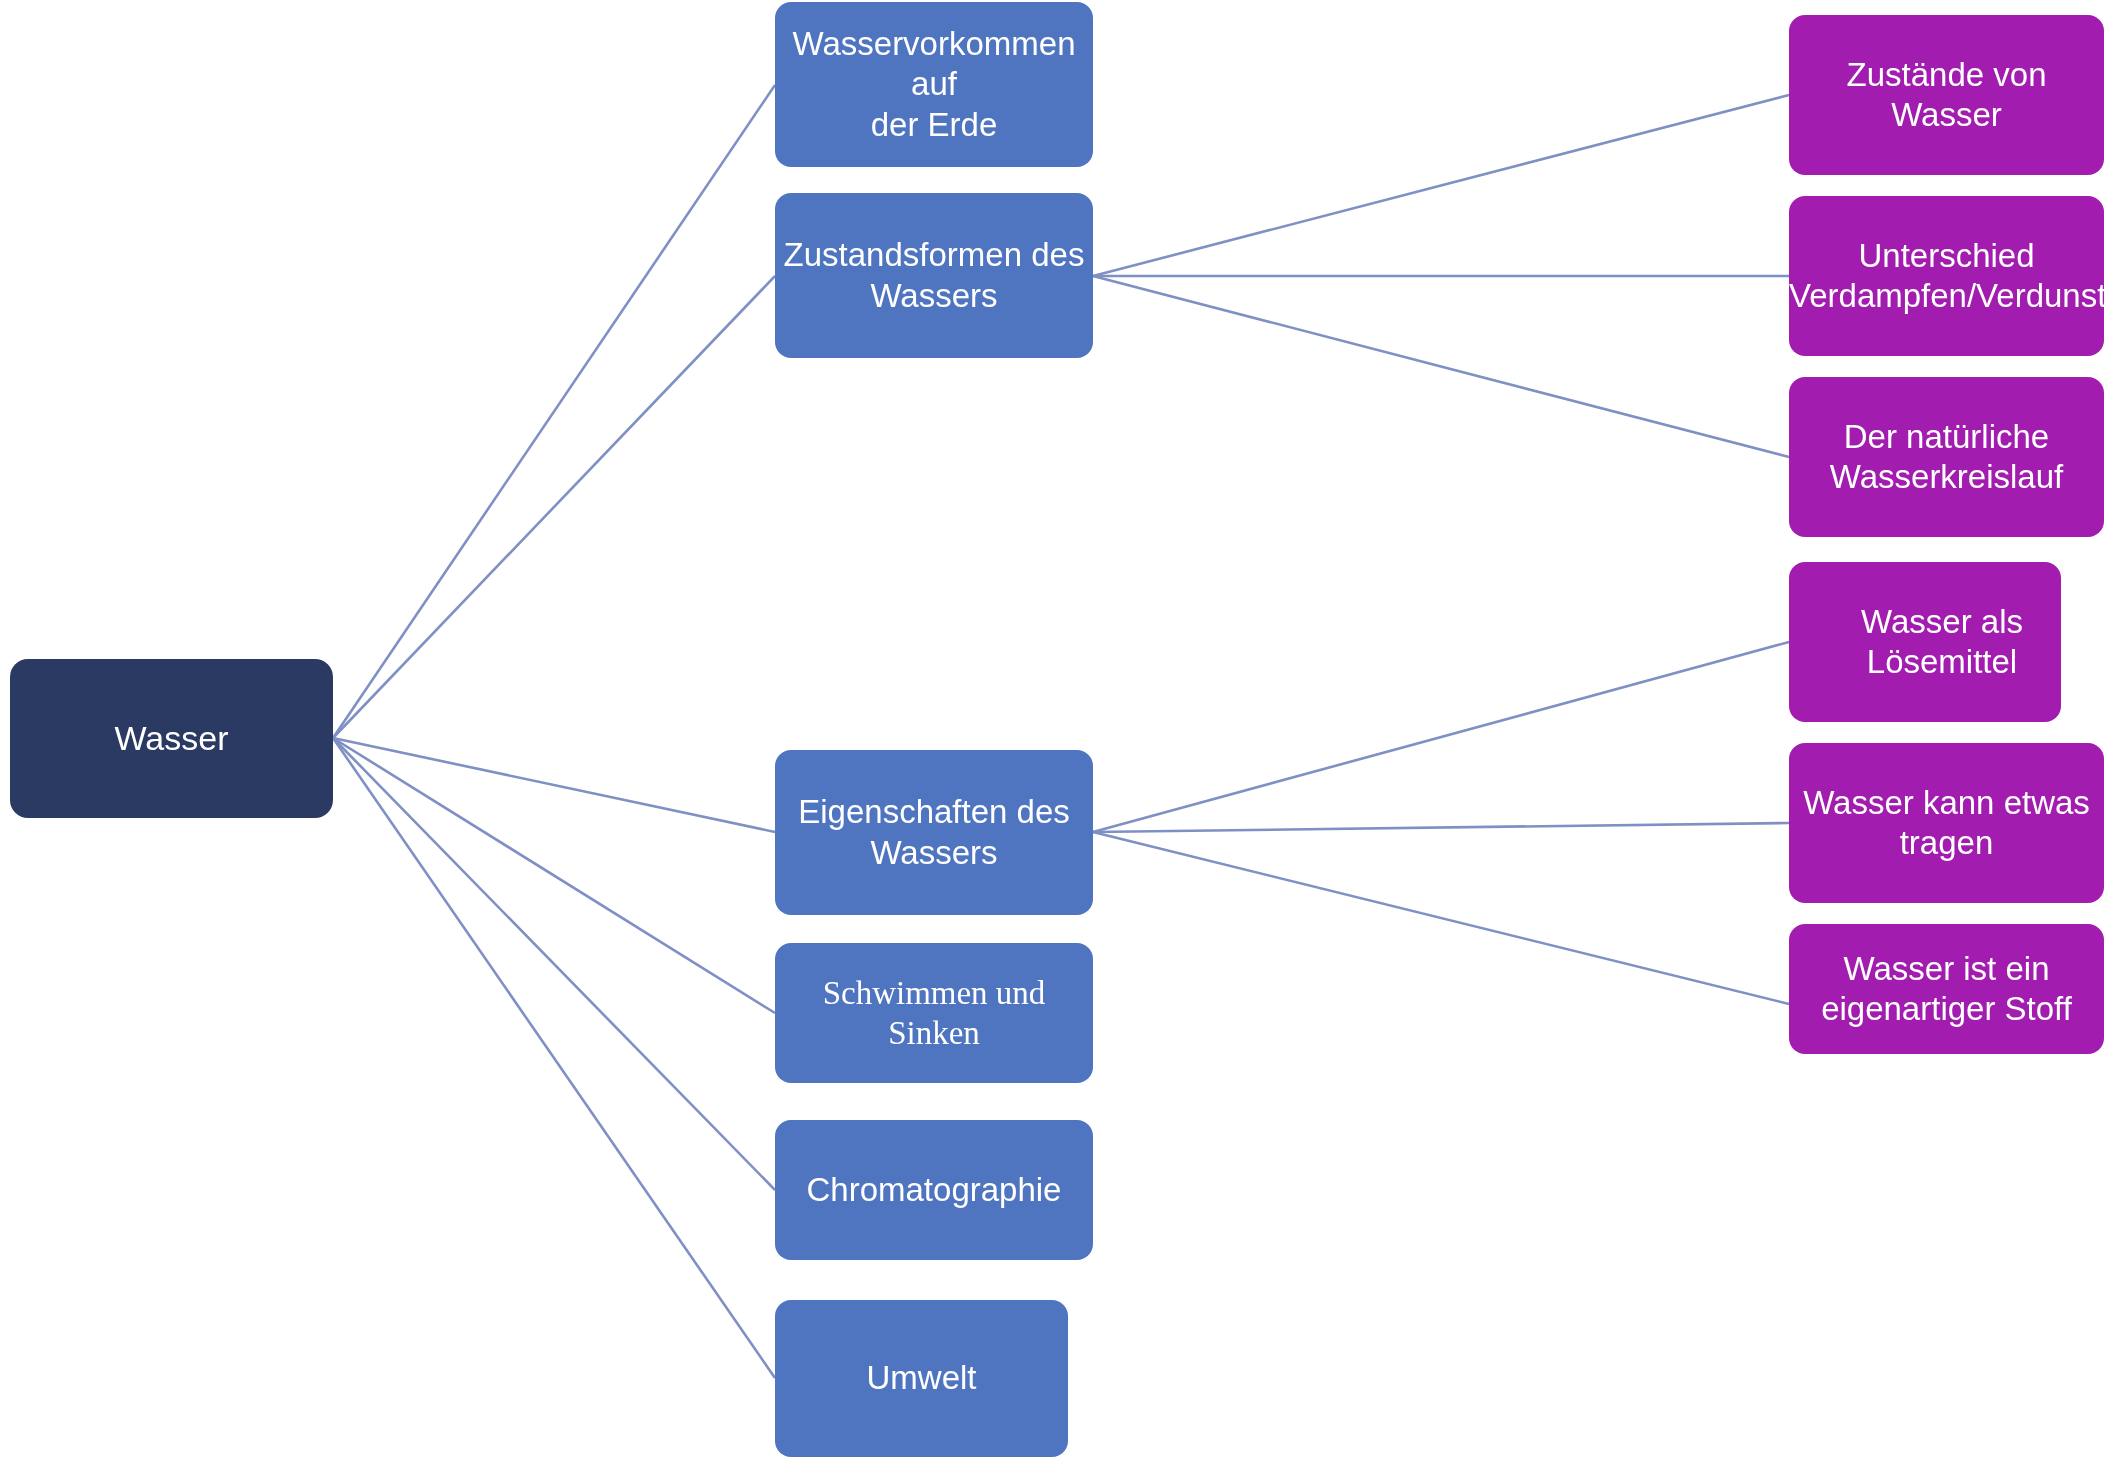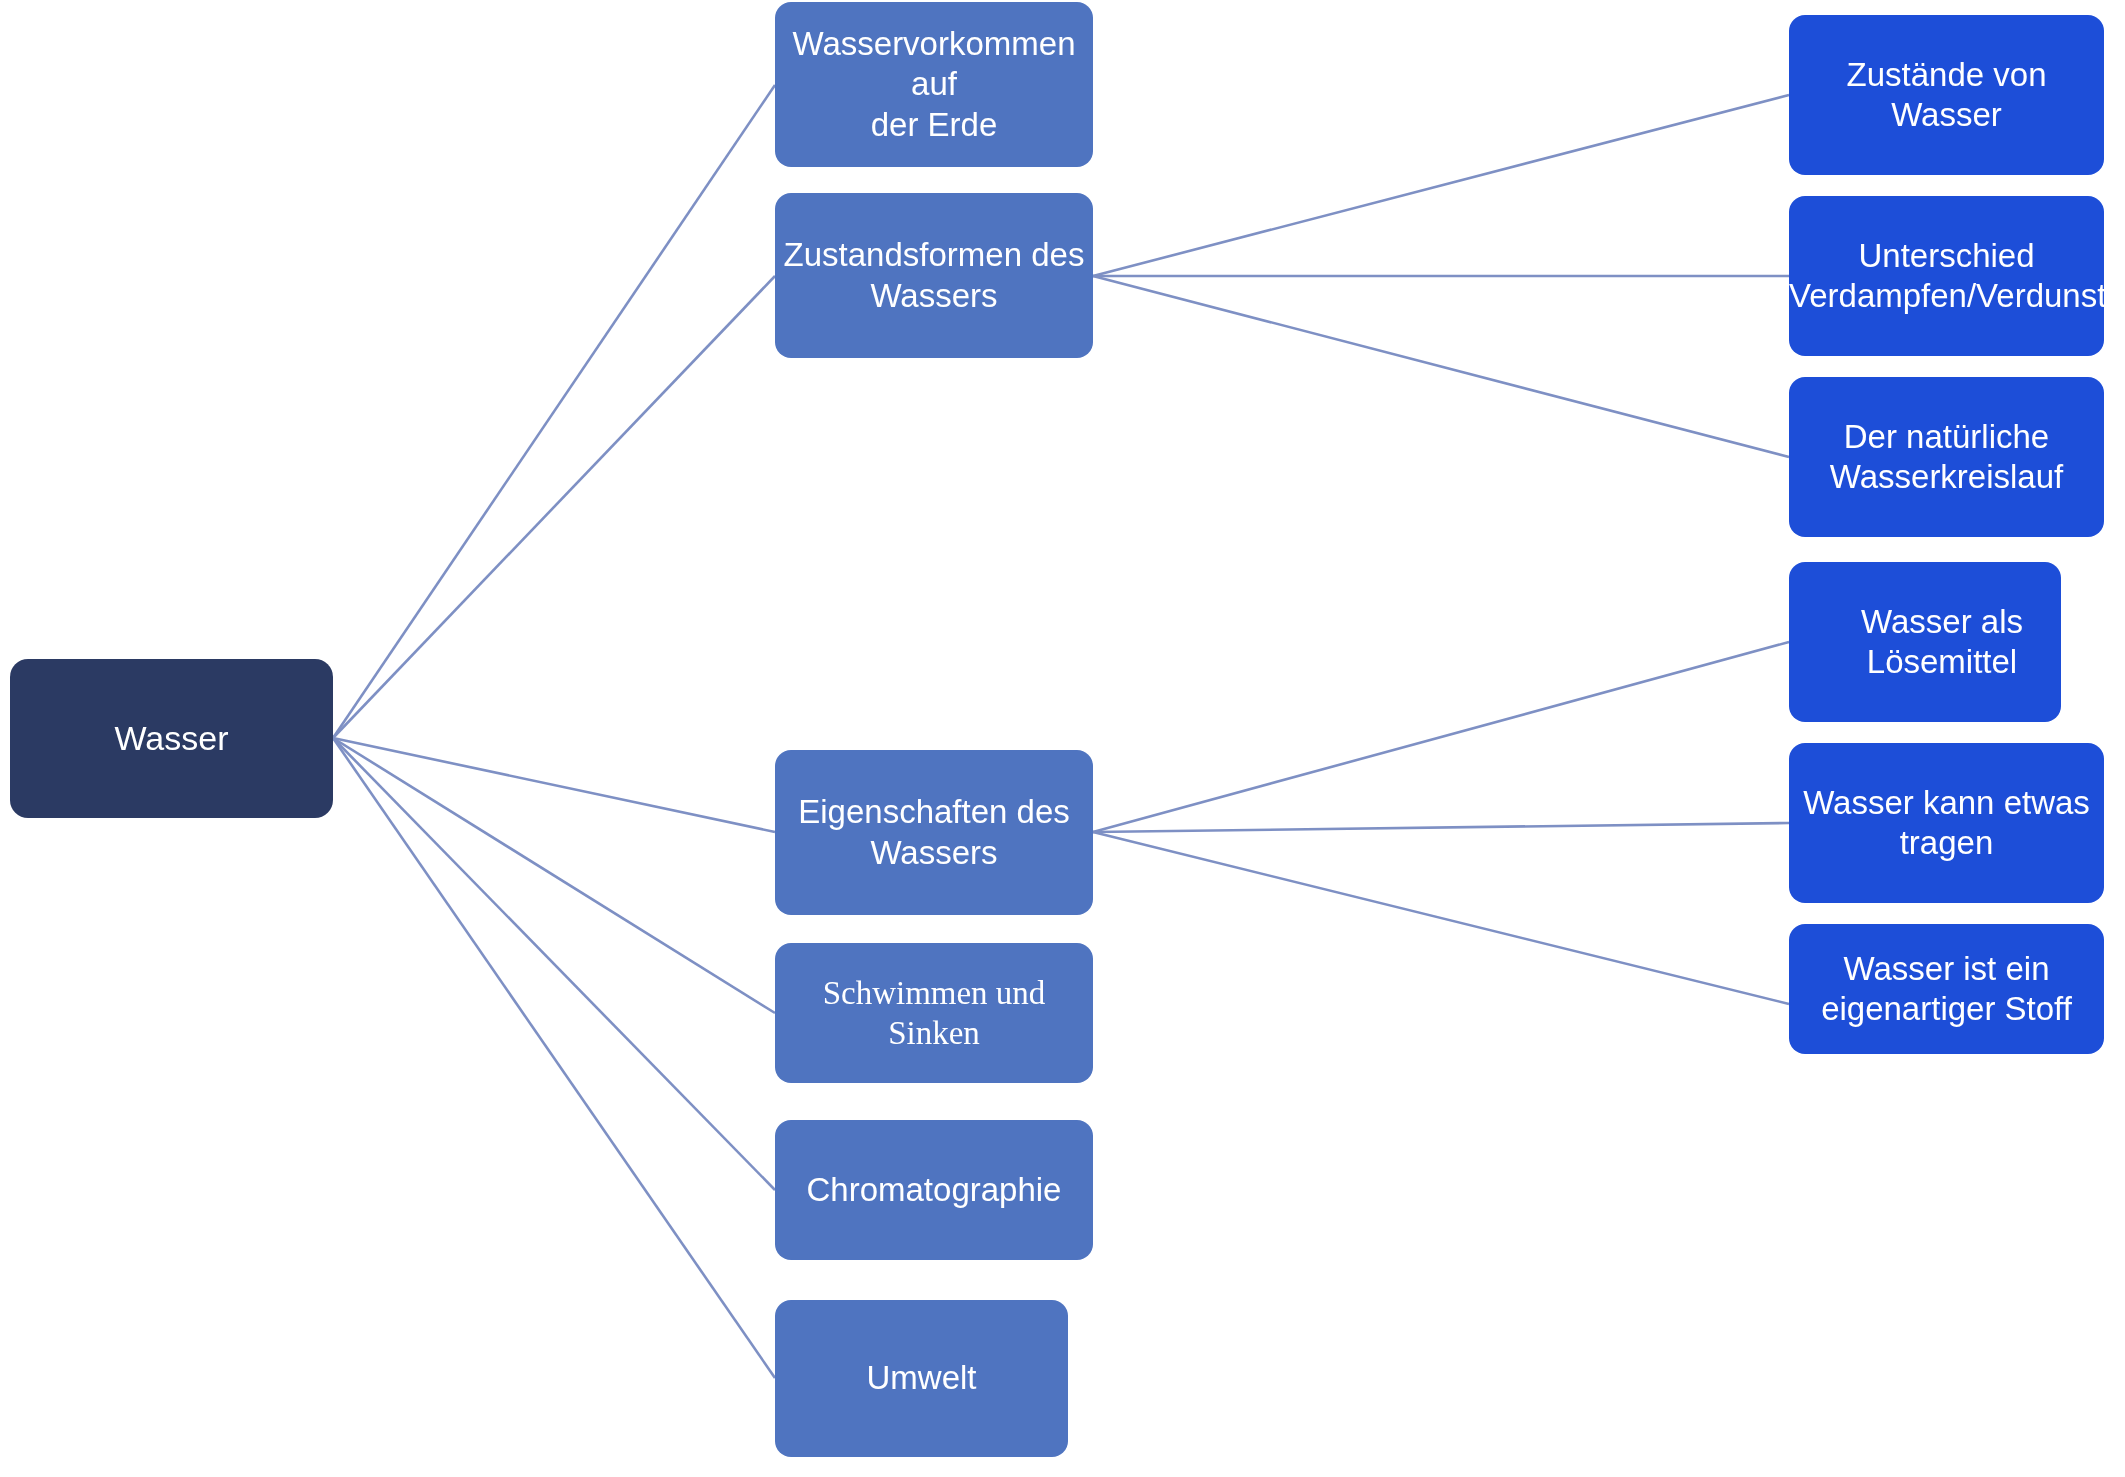--- a/index.html
+++ b/index.html
@@ -45,21 +45,21 @@
   .node-root {
     background: #2B3A63;
     font-size: 34px;
     border-radius: 18px;
   }
   .node-l2 {
     background: #4F74C0;
     font-size: 33px;
   }
   .node-l3 {
-    background: #1d4ed8;
+    background: #a21caf;
     font-size: 33px;
   }
   .node .label.overflow {
     white-space: pre;
     overflow: visible;
   }
 </style>
 </head>
 <body>
 

